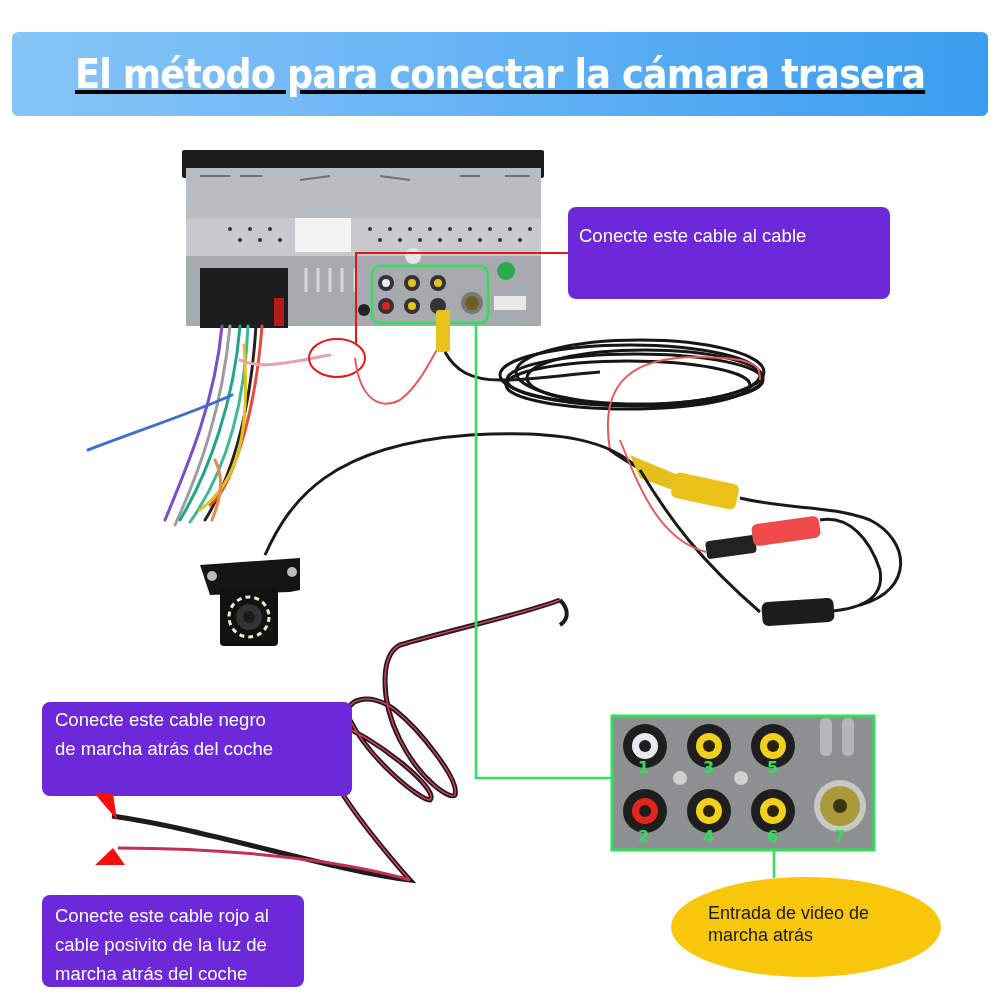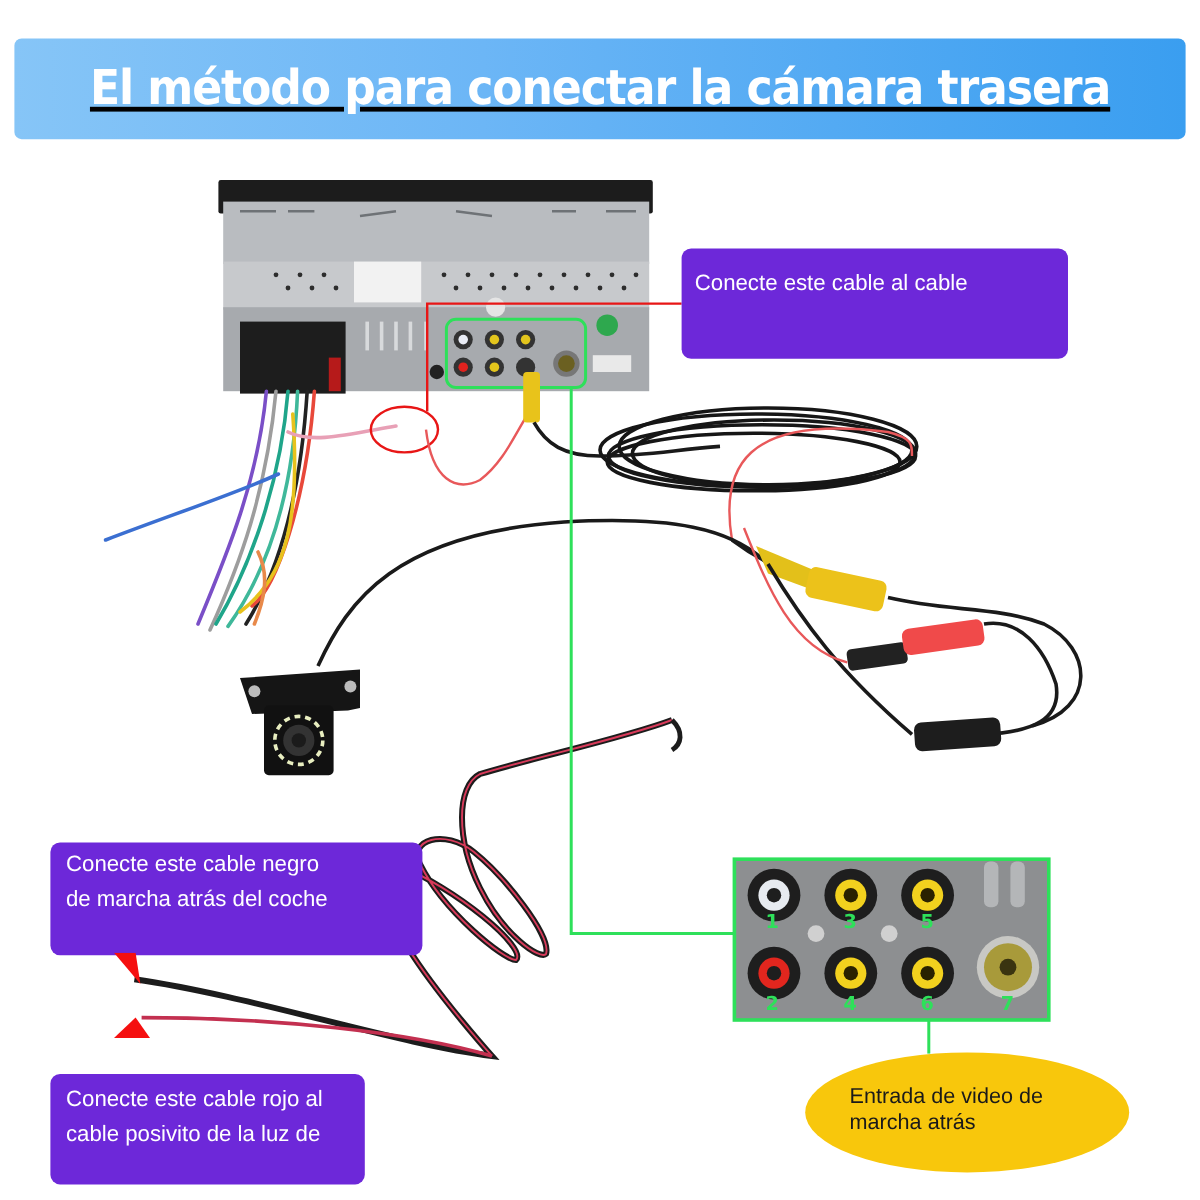--- a/index.html
+++ b/index.html
@@ -218,20 +218,21 @@
   <span class="line">Conecte este cable negro</span>
   <span class="line">de marcha atrás del coche</span>
 </div>
 <svg style="position:absolute;left:95px;top:794px" width="30" height="30">
   <polygon points="0,0 18,0 22,26" fill="#f50f0f"></polygon>
 </svg>
 
 <div class="callout co-pos">
   <span class="line">Conecte este cable rojo al</span>
   <span class="line">cable posivito de la luz de</span>
+  <span class="line">marcha atrás del coche</span>
 </div>
 <svg style="position:absolute;left:95px;top:846px" width="40" height="20">
   <polygon points="18,2 0,19 30,19" fill="#f50f0f"></polygon>
 </svg>
 
 <div class="ellipse">
   <span class="line" style="display:block">Entrada de video de</span>
   <span class="line" style="display:block">marcha atrás</span>
 </div>
 

